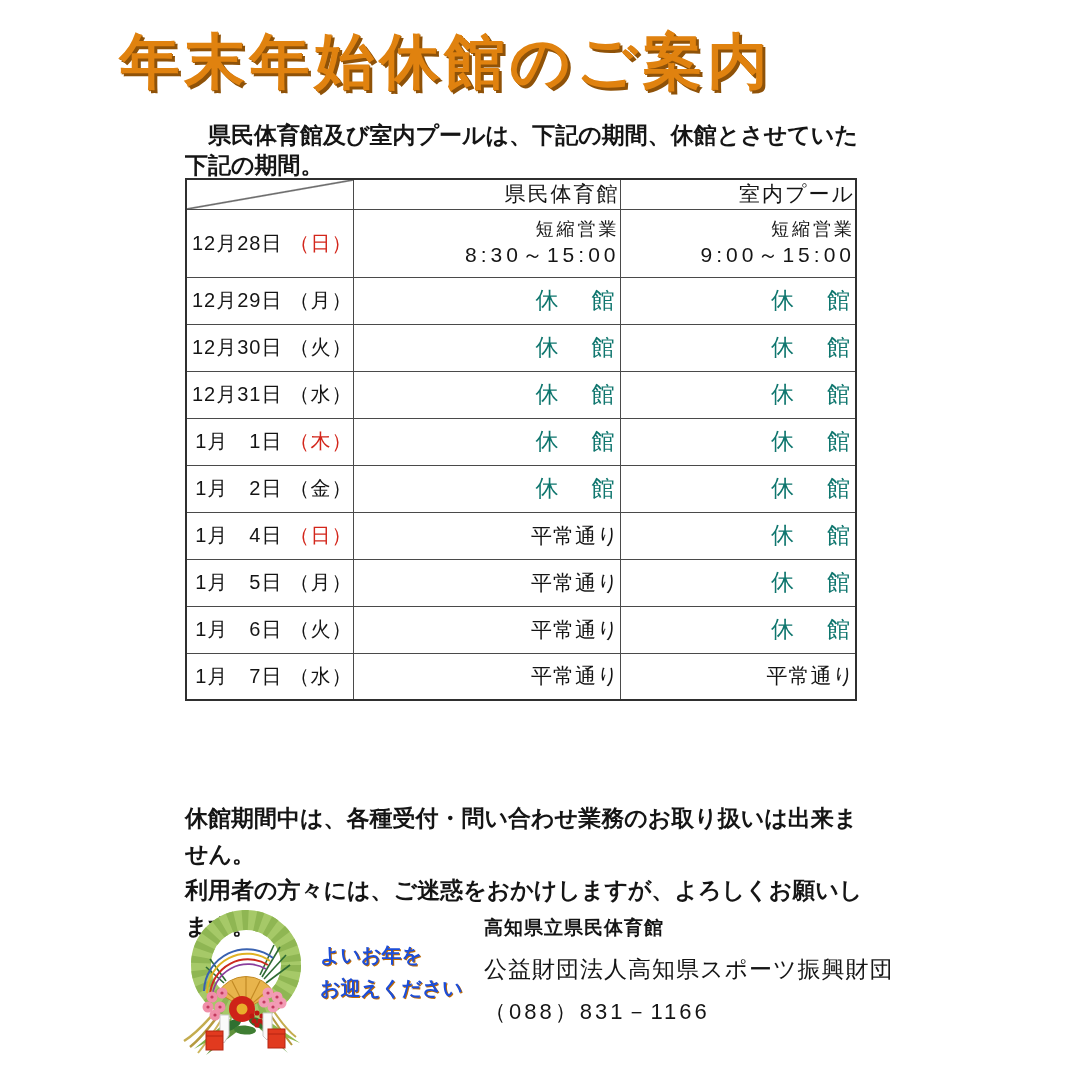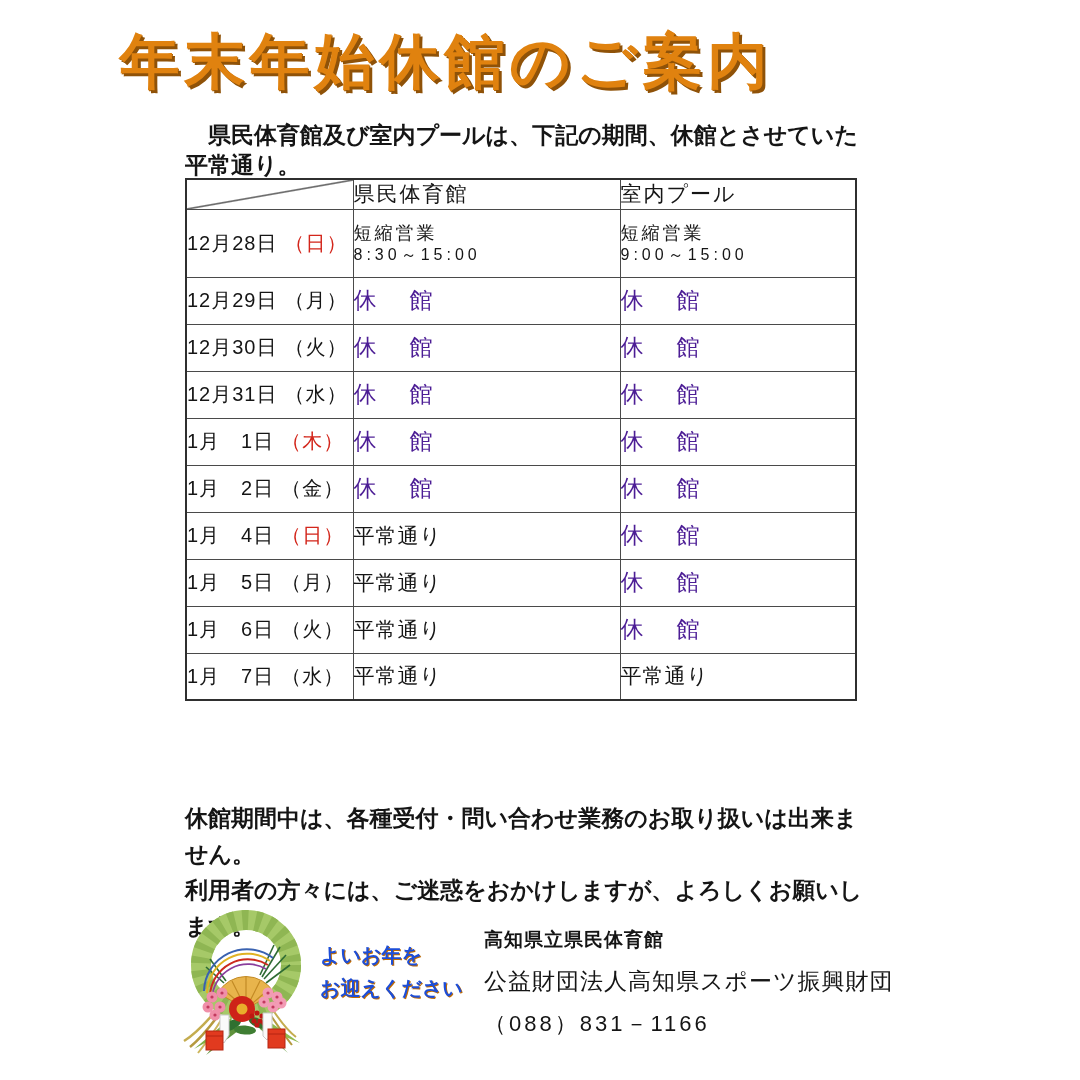--- a/index.html
+++ b/index.html
@@ -27,72 +27,72 @@
   }
 
   
   table.schedule {
     position:absolute; top:178px; left:185px;
     width:670px; border-collapse:collapse; table-layout:fixed;
     border:2px solid #2f2f2f;
   }
   .schedule td, .schedule th {
     border:1px solid #4a4a4a; padding:0;
-    text-align:left; vertical-align:middle; font-weight:normal;
+    text-align:right; vertical-align:middle; font-weight:normal;
     background:#fff;
   }
   .schedule tr.head th { height:30px; font-size:21px; letter-spacing:2px; }
   .schedule tr.tall td { height:68px; }
   .schedule tr.std  td { height:47px; }
   td.diag {
     background:
       linear-gradient(to bottom right,
         transparent calc(50% - 1.4px),
         #6f6f6f calc(50% - 0.3px),
         #6f6f6f calc(50% + 0.3px),
         transparent calc(50% + 1.4px));
   }
   .date { font-size:20px; letter-spacing:1px; white-space:nowrap; }
   .dow  { margin-left:7px; }
   .red  { color:#D3261B; }
-  .closed { color:#4c1d95; font-weight:bold; font-size:23px; letter-spacing:5px; }
+  .closed { color:#0f766e; font-weight:bold; font-size:23px; letter-spacing:5px; }
   .normal { font-size:21px; letter-spacing:1px; }
   .shrink { font-size:18px; letter-spacing:3px; }
-  .time   { font-size:16px; letter-spacing:4px; }
+  .time   { font-size:21px; letter-spacing:4px; }
 
   
   .notes {
     position:absolute; top:800px; left:185px; width:700px;
     font-size:23px; font-weight:bold; line-height:36px;
   }
 
   
   .bottom { position:absolute; top:903px; left:0; width:1080px; height:177px; }
   .wreath { position:absolute; left:176px; top:0px; }
   .greeting {
     position:absolute; left:320px; top:36px;
     font-size:20px; font-weight:bold; line-height:33px;
     color:#1d4ed8; text-shadow:1px 1px 0 #BF6A00;
     white-space:nowrap;
   }
-  .org { position:absolute; left:484px; top:24px; white-space:nowrap; }
+  .org { position:absolute; left:484px; top:12px; white-space:nowrap; }
   .org-name       { font-size:19px; font-weight:bold; letter-spacing:1px; }
   .org-foundation { font-size:23px; margin-top:13px; letter-spacing:1px; }
   .org-phone      { font-size:22px; margin-top:12px; letter-spacing:3px; }
 </style>
 </head>
 <body>
 
 <div class="page">
 
   <h1 class="title">年末年始休館のご案内</h1>
 
   <div class="intro">
     <div>　県民体育館及び室内プールは、下記の期間、休館とさせていた</div>
-    <div>平常通り。</div>
+    <div>下記の期間。</div>
   </div>
 
   <table class="schedule">
     <colgroup>
       <col style="width:167px">
         <col style="width:267px">
         <col style="width:236px">
     </colgroup>
     <tbody>
       <tr class="head">

